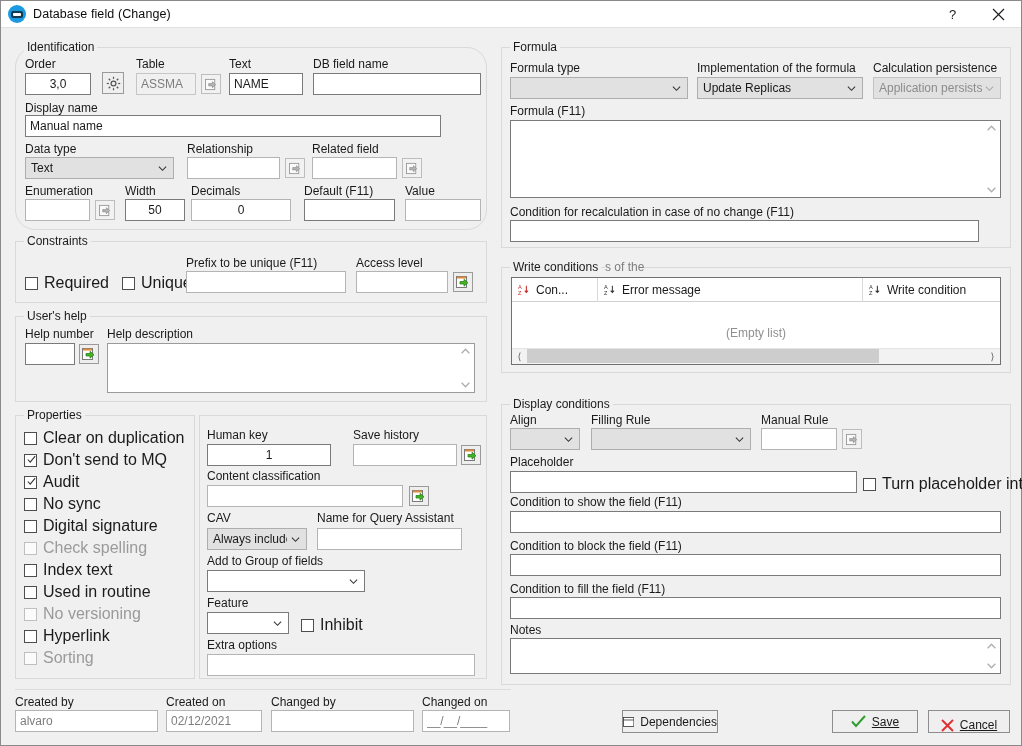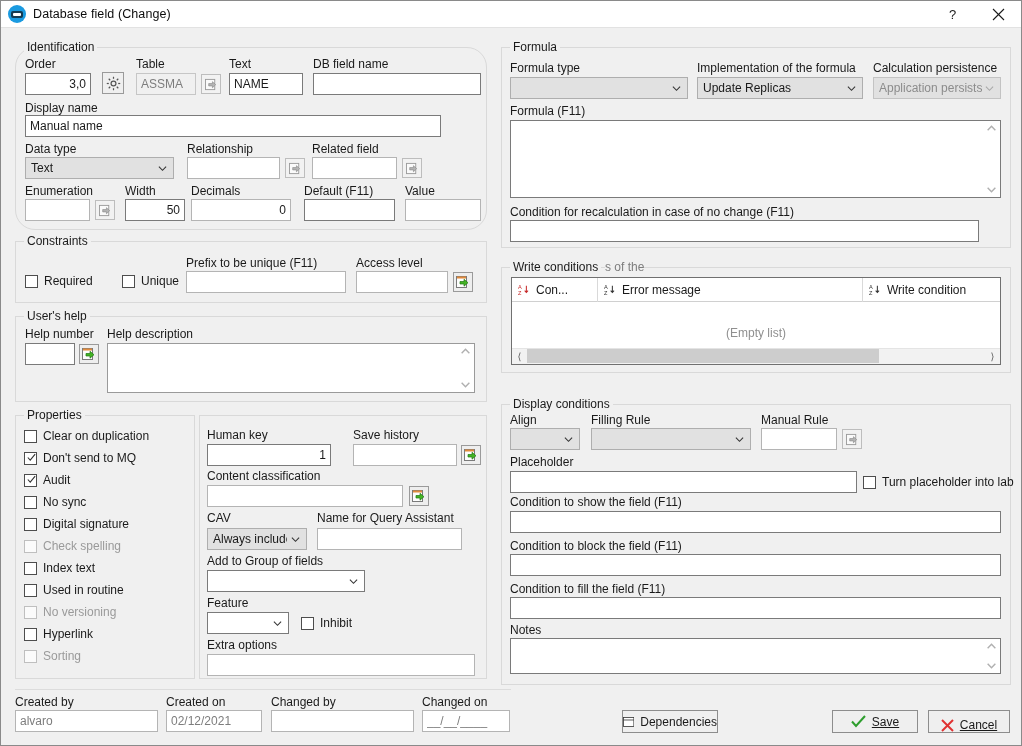--- a/index.html
+++ b/index.html
@@ -83,21 +83,21 @@
     border: 1px solid #7a7a7a;
     background: #ffffff;
     font-family: "Liberation Sans", sans-serif;
     font-size: 12px;
     color: #1a1a1a;
     padding: 0 4px;
     line-height: normal;
     outline: none;
   }
   .inp.light { border: 1px solid #b4b4b4; }
-  .inp.num { text-align: right; }
+  .inp.num { text-align: center; }
   .inp.readonly { background: #f0f0f0; color: #7d7d7d; border: 1px solid #c6c6c6; }
   .inp.readonly-w { background: #ffffff; color: #7d7d7d; border: 1px solid #b4b4b4; }
   textarea.inp { padding: 2px 4px; resize: none; }
 
   .sel {
     position: absolute;
     border: 1px solid #aeaeae;
     background: #e1e1e1;
     font-size: 12px;
     color: #1a1a1a;
@@ -130,21 +130,21 @@
     width: 22px; height: 22px;
     border: 1px solid #9a9a9a;
     background: #efefef;
     display: flex; align-items: center; justify-content: center;
   }
 
   
   .cbrow {
     position: absolute;
     display: flex; align-items: center;
-    font-size: 12px;
+    font-size: 16px;
     white-space: nowrap;
   }
   .cb {
     width: 13px; height: 13px;
     border: 1px solid #4d4d4d;
     background: #ffffff;
     margin-right: 6px;
     flex: none;
     position: relative;
   }

